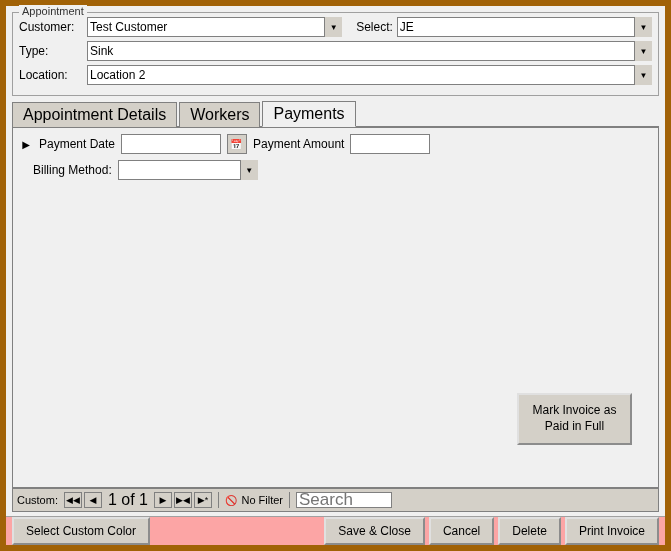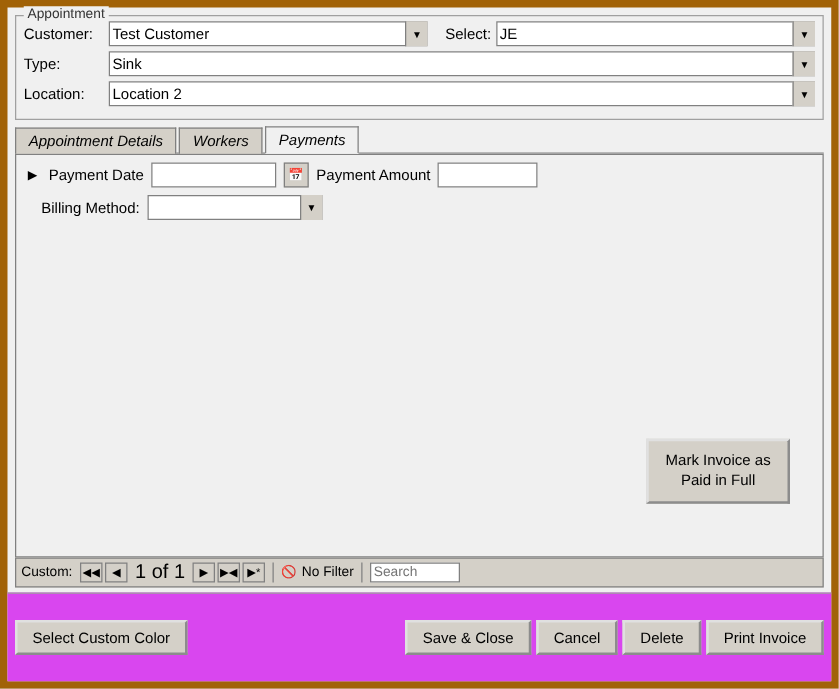--- a/index.html
+++ b/index.html
@@ -100,25 +100,24 @@
       align-items: flex-end;
       border-bottom: 1px solid #808080;
     }
 
     .tab {
       padding: 3px 10px;
       border: 1px solid #808080;
       border-bottom: none;
       background: #d4d0c8;
       cursor: pointer;
-      font-size: 12px;
+      font-size: 16px;
       margin-right: 2px;
       position: relative;
       bottom: -1px;
-      font-style: italic;
     }
 
     .tab.active {
       background: #f0f0f0;
       border-bottom: 1px solid #f0f0f0;
       z-index: 2;
     }
 
     
     .tab-content {
@@ -284,31 +283,31 @@
       display: flex;
       align-items: center;
       gap: 4px;
       font-size: 11px;
     }
 
     .search-input {
       height: 16px;
       border: 1px solid #808080;
       background: white;
-      font-size: 11px;
+      font-size: 17px;
       padding: 0 2px;
-      width: 72px;
+      width: 96px;
     }
 
     
     .bottom-bar {
       display: flex;
       gap: 0;
-      padding: 21px 6px;
-      background: #d946ef;
+      padding: 0 6px;
+      background: #fca5a5;
       border-top: 1px solid #a0a0a0;
     }
 
     .bottom-btn {
       height: 28px;
       border: 2px outset #e0e0e0;
       background: #d4d0c8;
       cursor: pointer;
       font-size: 12px;
       padding: 0 12px;

